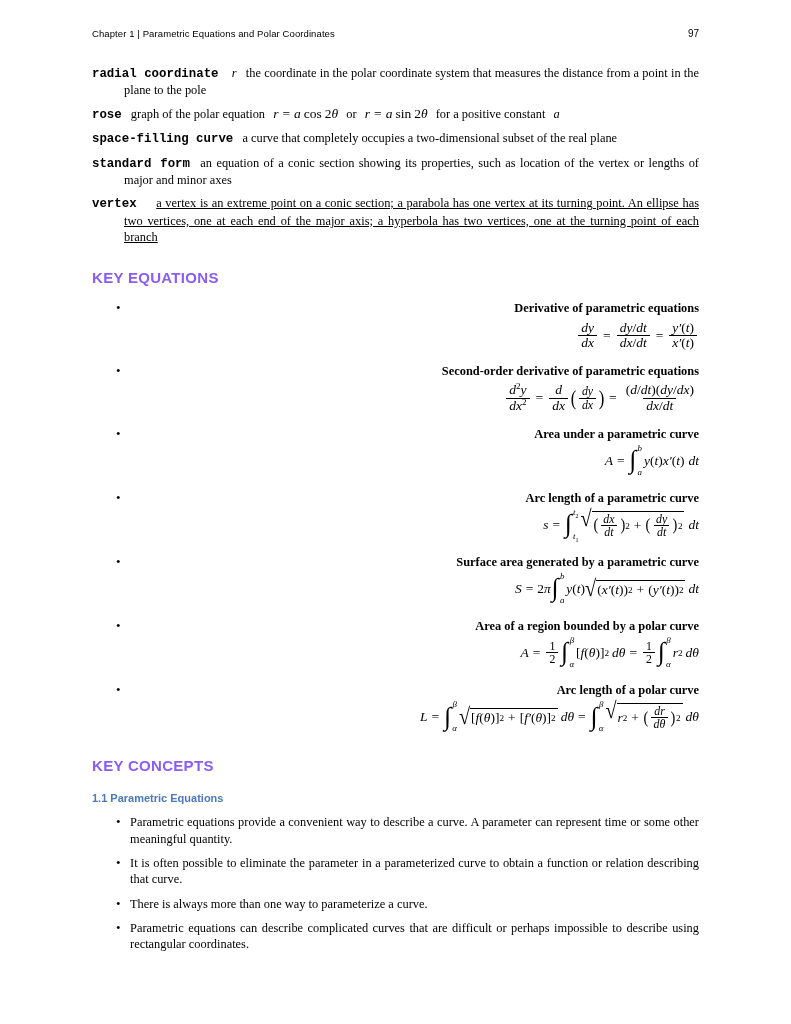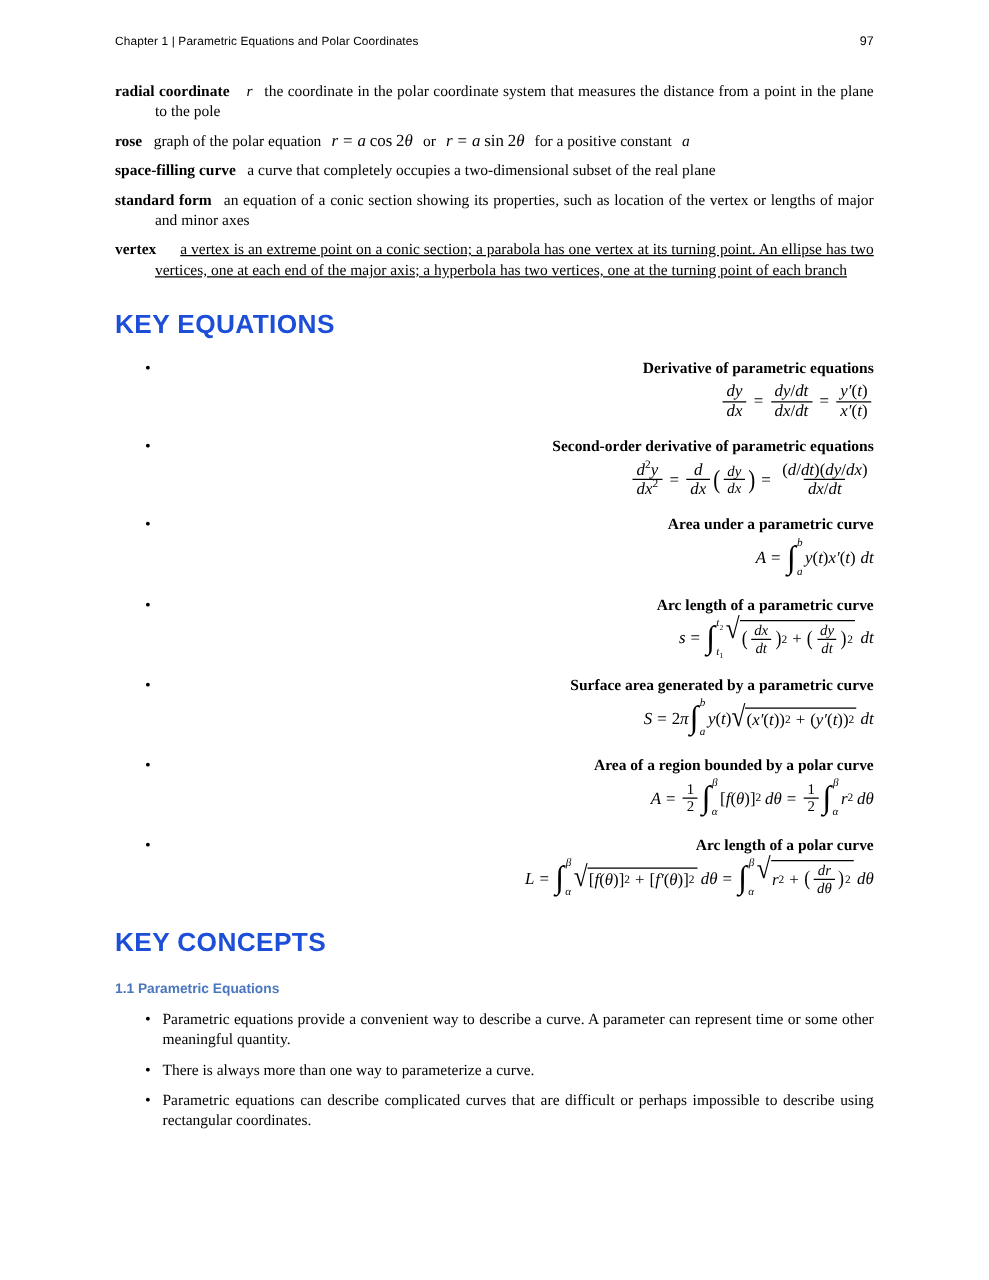--- a/index.html
+++ b/index.html
@@ -39,37 +39,37 @@
   .glossary { margin-bottom: 22px; }
   .gloss-entry {
     font-size: 12.4px;
     line-height: 1.32;
     margin-bottom: 7px;
     text-align: justify;
     padding-left: 0;
   }
   .gloss-entry .term {
     font-weight: bold;
-    font-family: Liberation Serif, serif;
+    font-family: Liberation Mono, monospace;
   }
   .gloss-entry .body { }
   .gloss-entry.indent-hang {
     padding-left: 32px;
     text-indent: -32px;
   }
 
   
   .mi { font-style: italic; font-family: "Liberation Serif", serif; }
   .mroman { font-style: normal; }
 
   
   h2.section {
     font-family: "Liberation Sans", sans-serif;
-    color: #1d4ed8;
-    font-size: 21px;
+    color: #8b5cf6;
+    font-size: 15px;
     font-weight: bold;
     letter-spacing: 0.3px;
     margin: 24px 0 14px 0;
   }
   h3.subsection {
     font-family: "Liberation Sans", sans-serif;
     color: #4b77be;
     font-size: 11px;
     font-weight: bold;
     margin: 18px 0 10px 0;
@@ -474,17 +474,18 @@
       </span>
     </li>
 
   </ul>
 
   <h2 class="section">KEY CONCEPTS</h2>
   <h3 class="subsection">1.1 Parametric Equations</h3>
 
   <ul class="bullets concepts">
     <li>Parametric equations provide a convenient way to describe a curve. A parameter can represent time or some other meaningful quantity.</li>
+    <li>It is often possible to eliminate the parameter in a parameterized curve to obtain a function or relation describing that curve.</li>
     <li>There is always more than one way to parameterize a curve.</li>
     <li>Parametric equations can describe complicated curves that are difficult or perhaps impossible to describe using rectangular coordinates.</li>
   </ul>
 
 </div>
 
 </body></html>

